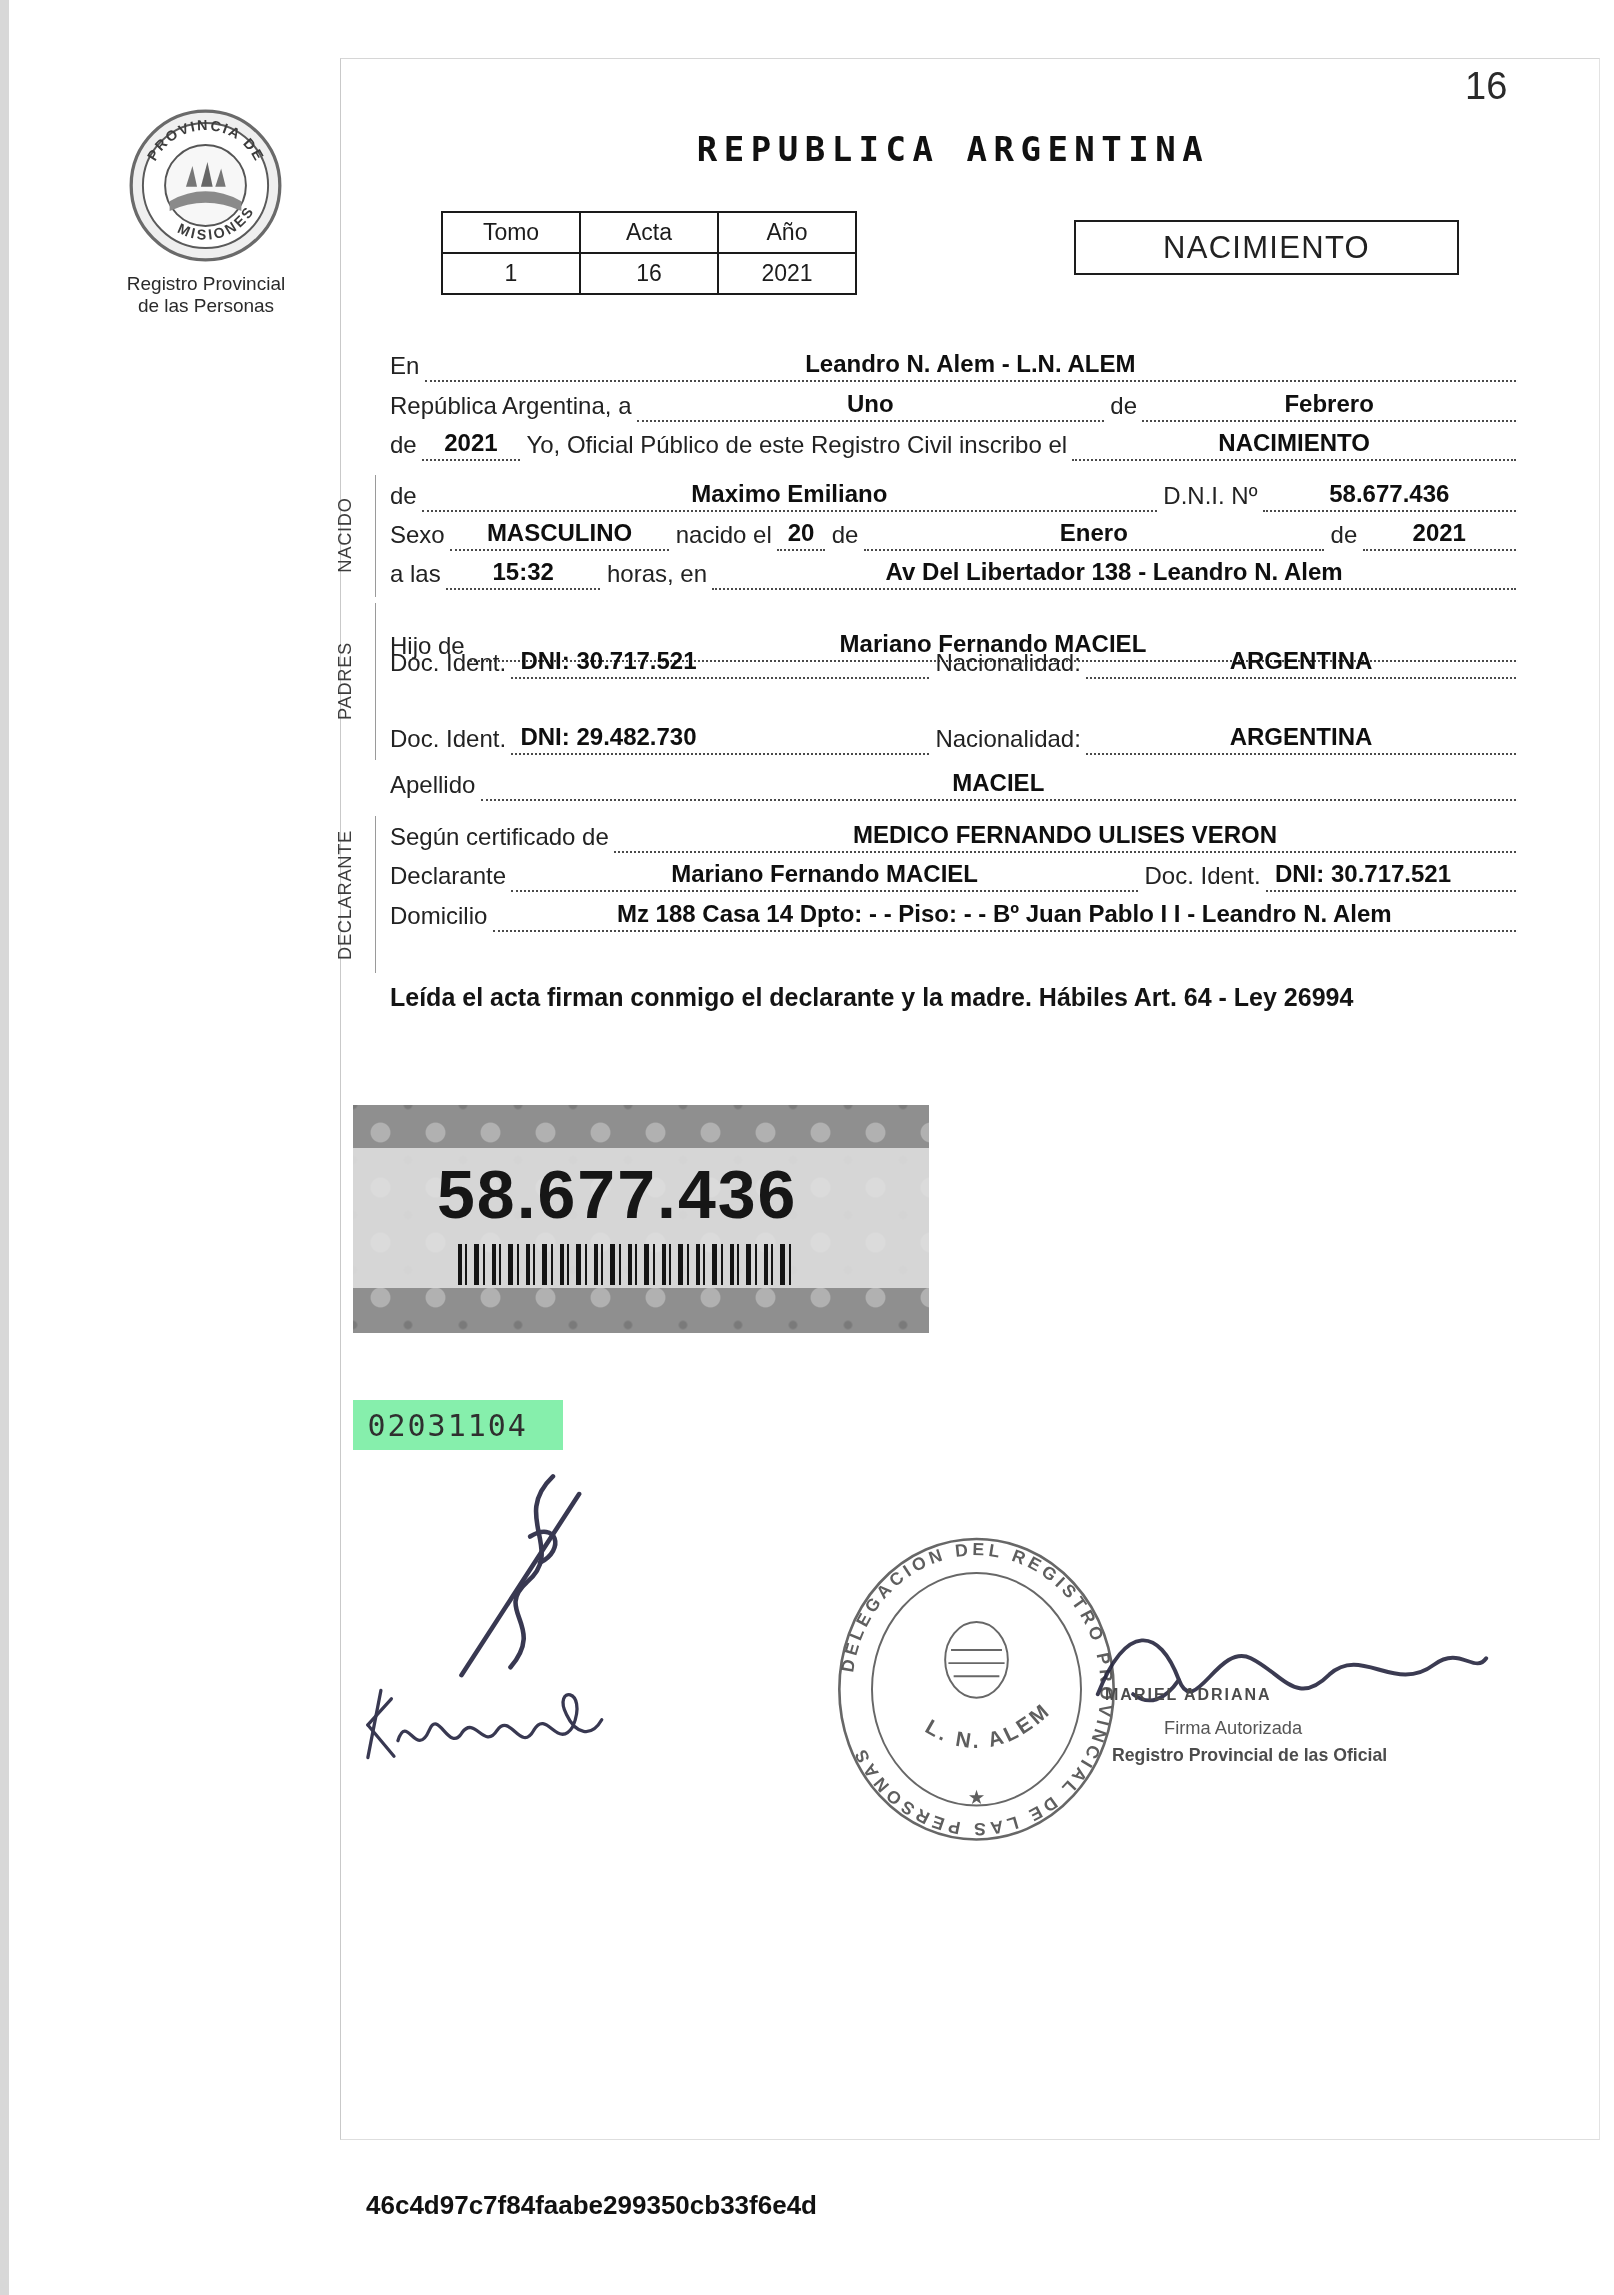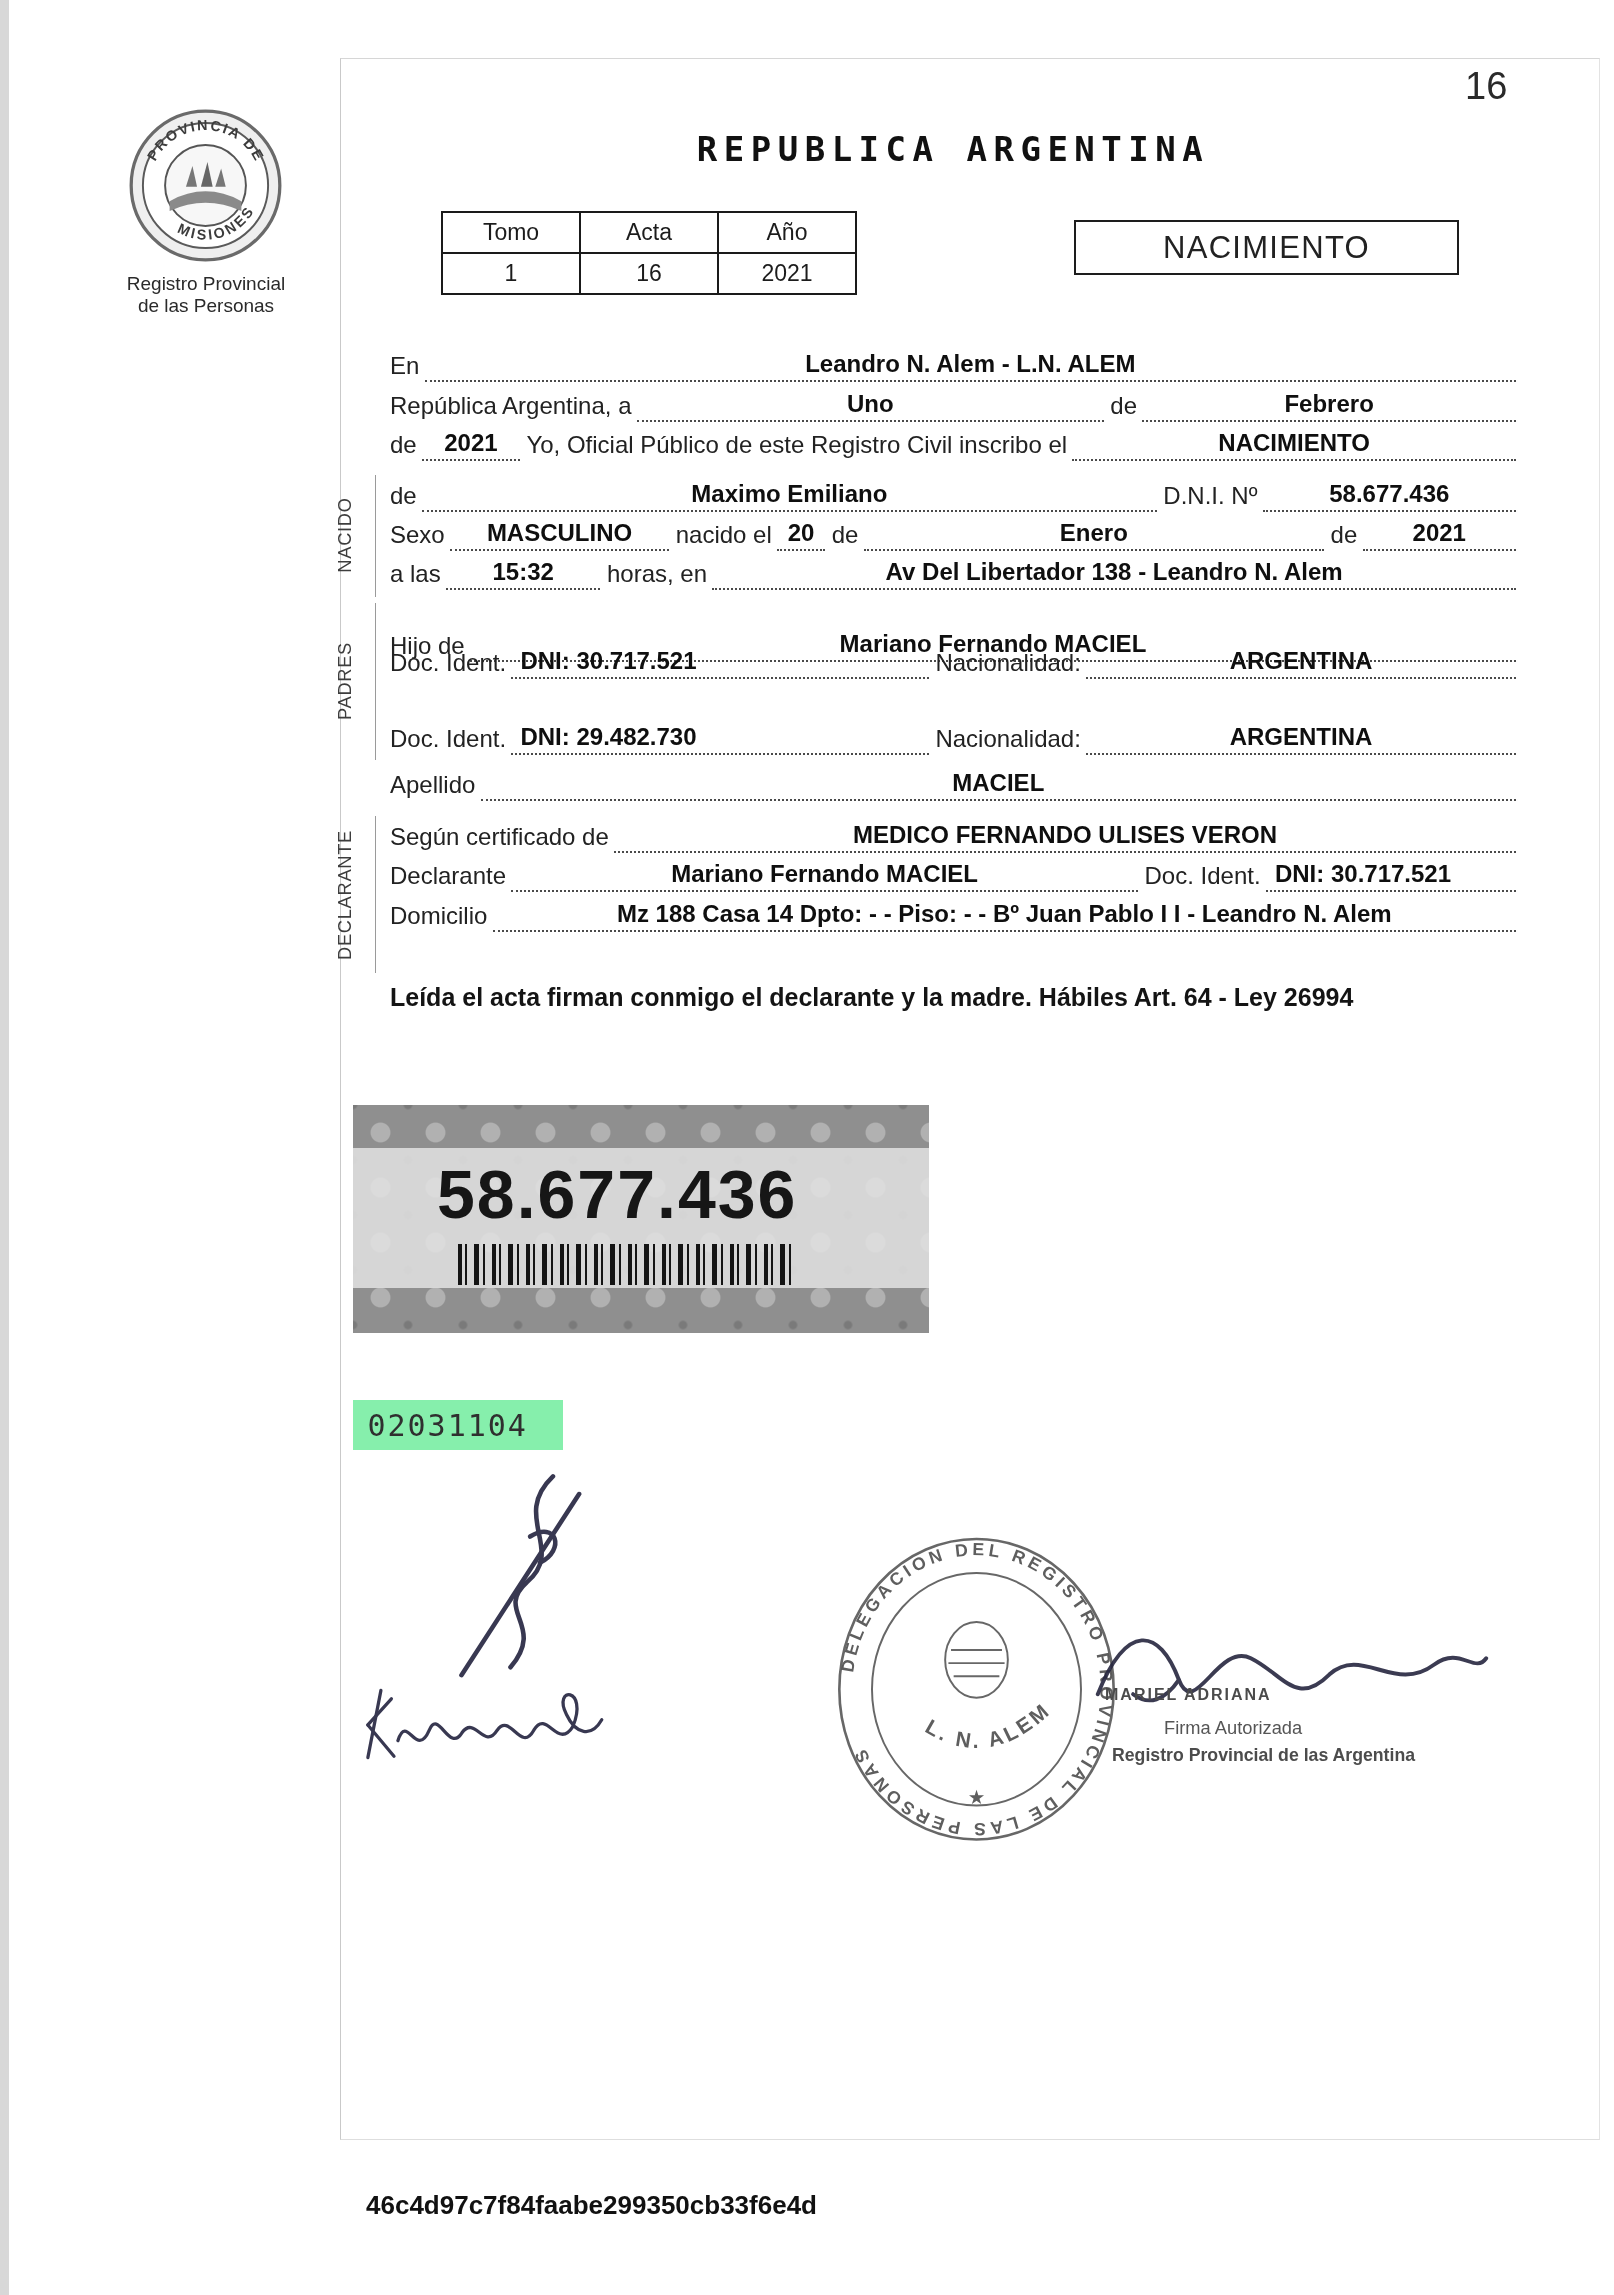--- a/index.html
+++ b/index.html
@@ -273,18 +273,18 @@
   <div class="abs" style="left:1086px;top:1596px;">
     <svg width="412" height="131" viewBox="0 0 630 200">
       <g fill="none" stroke="#26263f" stroke-width="6" stroke-linecap="round" opacity="0.9">
         <path d="M 18 150 C 62 40 112 48 142 128 C 166 190 202 70 252 95 C 302 120 322 170 372 120 C 422 75 472 150 532 105 C 572 75 594 120 612 95"></path>
         <path d="M 142 128 C 120 160 96 168 72 150"></path>
       </g>
     </svg>
   </div>
   <div class="abs auth-name">MARIEL ADRIANA</div>
   <div class="abs auth-role">Firma Autorizada</div>
-  <div class="abs auth-org">Registro Provincial de las Argentina</div>
+  <div class="abs auth-org">Registro Provincial de las Oficial</div>
 
   <div class="abs doc-hash">46c4d97c7f84faabe299350cb33f6e4d</div>
 
 </div>
 
 
 </body></html>

